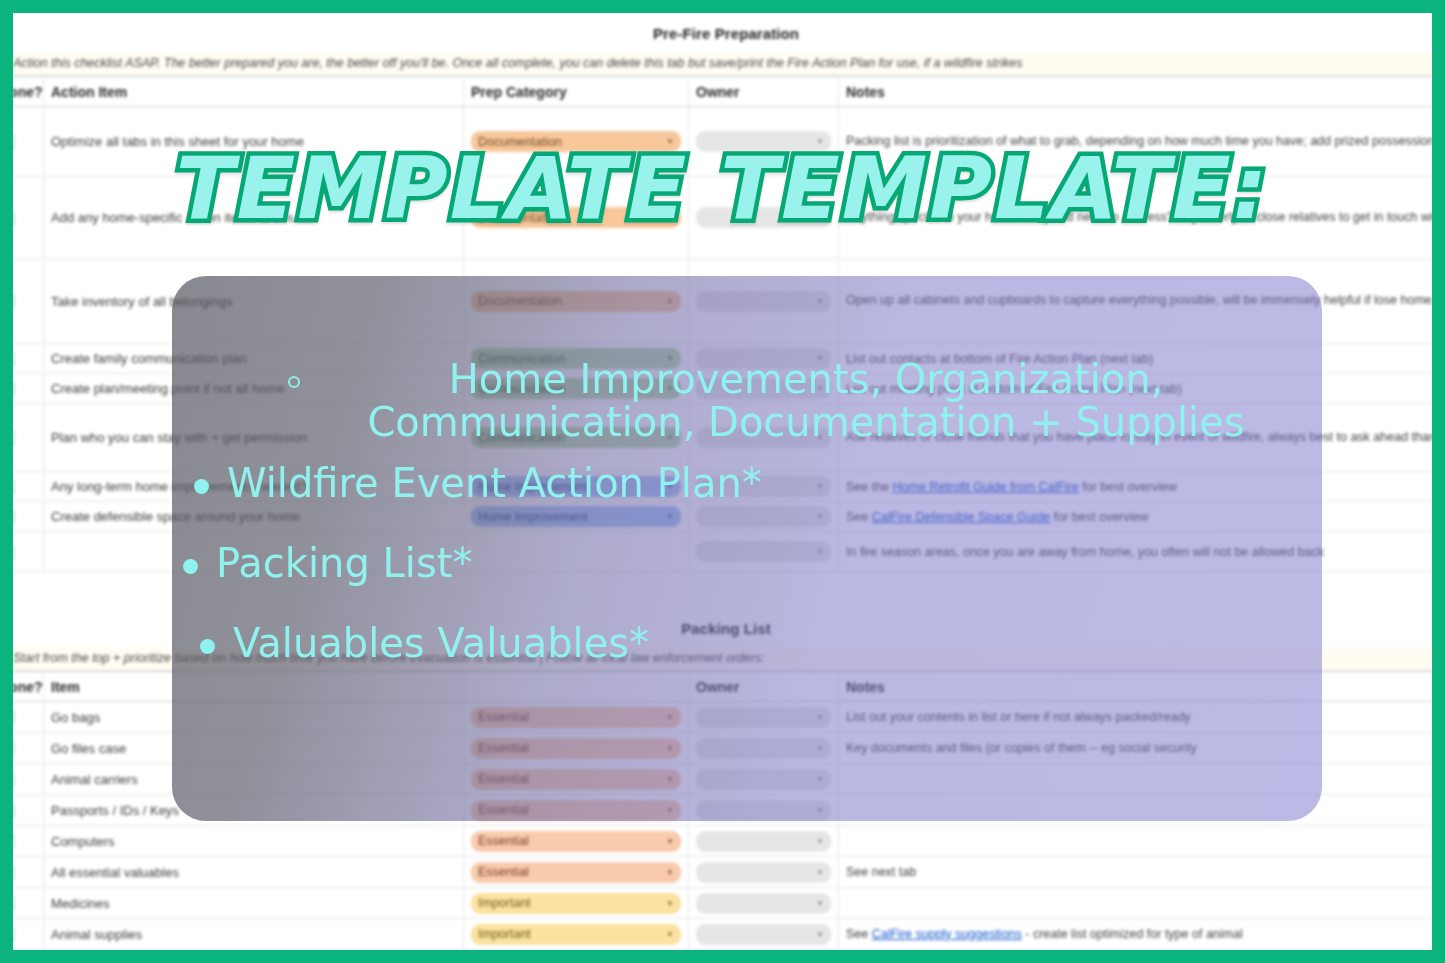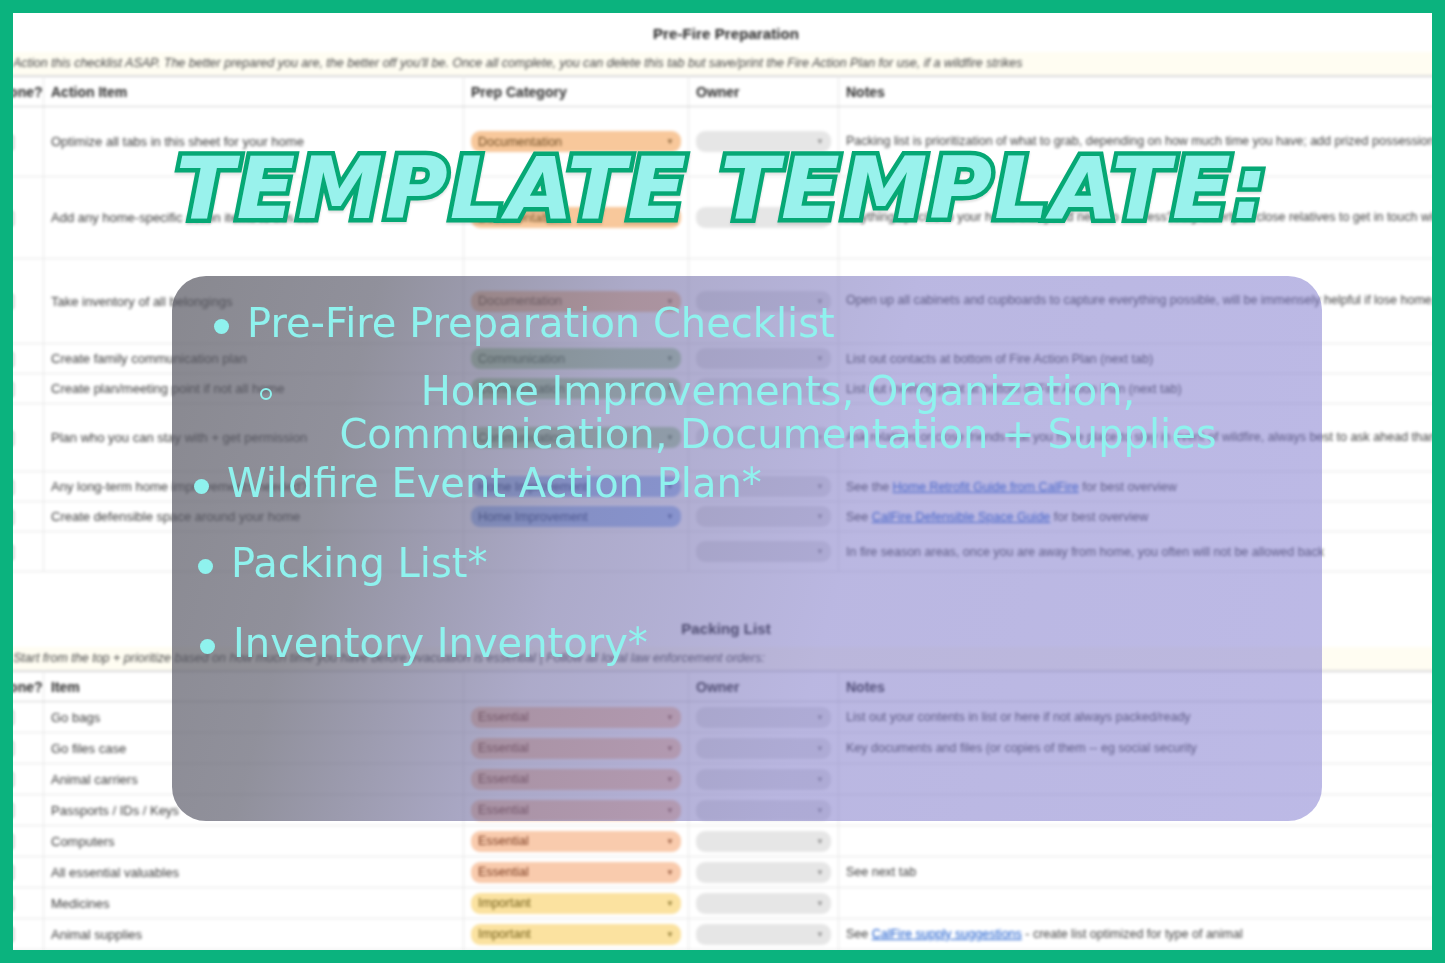--- a/index.html
+++ b/index.html
@@ -170,24 +170,24 @@
   }
   .dot-open {
     flex: 0 0 auto;
     width: 12px; height: 12px;
     border-radius: 50%;
     border: 2px solid #8ff2ee;
     background: transparent;
     margin: 18px 16px 0 0;
   }
   #b1 { position: absolute; left: 42px;  top: 26px;  }
-  #b2 { position: absolute; left: 88px; top: 82px; margin-top: 12px;  }
+  #b2 { position: absolute; left: 116px; top: 82px;  }
   #b2 .txt { text-align: center; white-space: normal; width: 980px; }
   #b3 { position: absolute; left: 22px;  top: 186px; }
-  #b4 { position: absolute; left: 26px;  top: 266px; }
+  #b4 { position: absolute; left: 11px;  top: 266px; }
   #b5 { position: absolute; left: 28px;  top: 346px; }
   #footnote {
     position: absolute;
     left: 0; top: 450px;
     width: 1150px;
     text-align: center;
     font-family: "DejaVu Sans", sans-serif;
     font-size: 24px;
     color: #9ff4f0;
     white-space: nowrap;
@@ -549,40 +549,36 @@
 
   <div class="edge" id="e-top"></div>
   <div class="edge" id="e-left"></div>
   <div class="edge" id="e-right"></div>
   <div class="edge" id="e-bottom"></div>
 
   <div id="headline">TEMPLATE TEMPLATE:</div>
 
   <div id="card">
 
-    <div class="bullet-row" id="b1">
-      <span class="dot"></span>
-      <span class="txt">Pre-Fire Preparation Checklist</span>
-    </div>
 
     <div class="bullet-row" id="b2">
       <span class="dot-open"></span>
       <span class="txt">Home Improvements, Organization, Communication, Documentation + Supplies</span>
     </div>
 
     <div class="bullet-row" id="b3">
       <span class="dot"></span>
       <span class="txt">Wildfire Event Action Plan*</span>
     </div>
 
     <div class="bullet-row" id="b4">
       <span class="dot"></span>
       <span class="txt">Packing List*</span>
     </div>
 
     <div class="bullet-row" id="b5">
       <span class="dot"></span>
-      <span class="txt">Inventory Inventory*</span>
+      <span class="txt">Valuables Valuables*</span>
     </div>
 
   </div>
 
 </div>
 
 </body></html>

